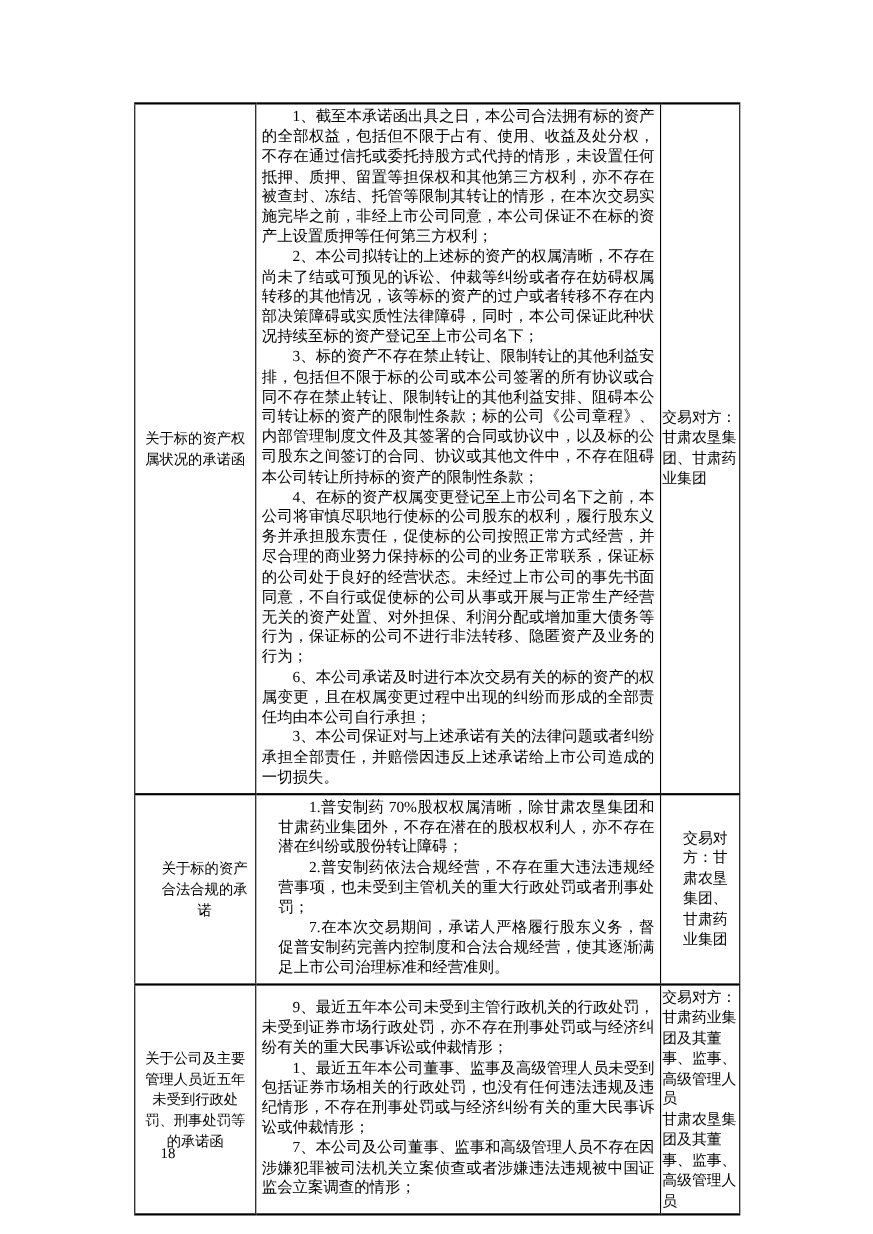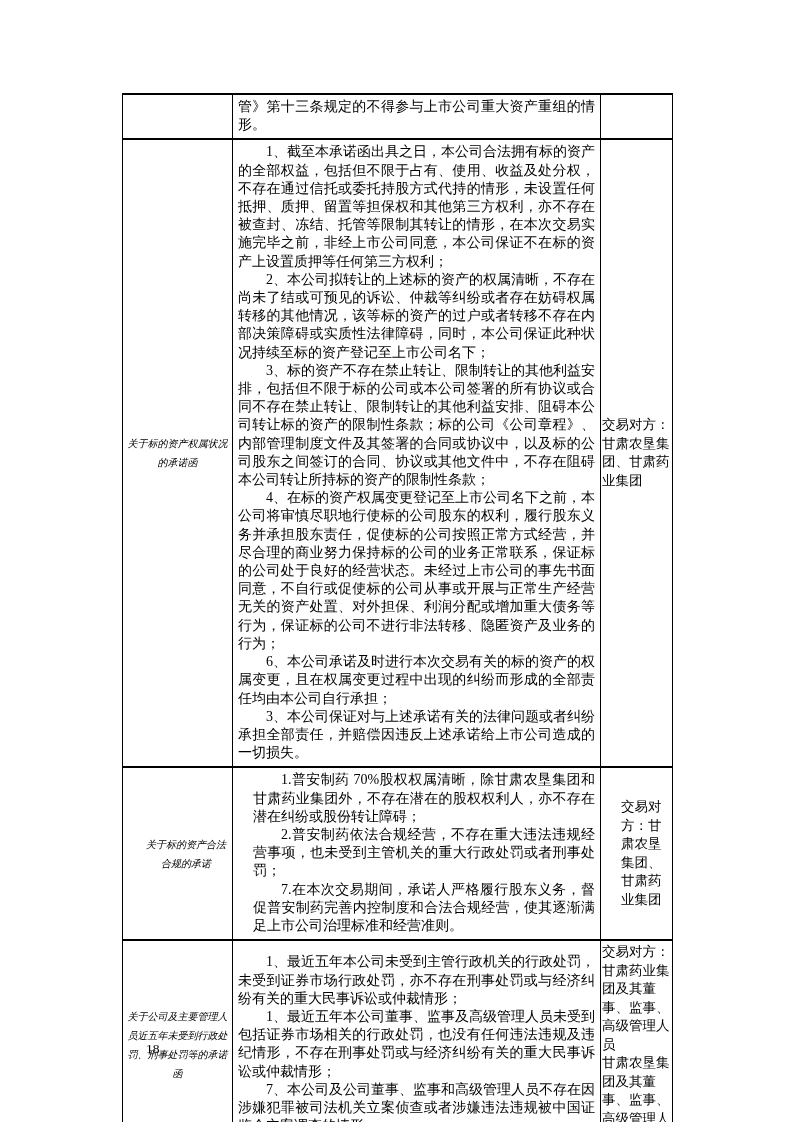--- a/index.html
+++ b/index.html
@@ -29,24 +29,23 @@
     border-right-width: 1px;
     vertical-align: middle;
     overflow: hidden;
   }
   col.c-title  { width: 110px; }
   col.c-body   { width: 368px; }
   col.c-party  { width: 72px;  }
 
   .title-cell {
     text-align: center;
-    font-size: 10px;
+    font-size: 13px;
     line-height: 19px;
     padding: 2px 3px;
-    font-style: italic;
   }
   .content-cell {
     font-size: 14px;
     line-height: 18.2px;
     padding: 3px 5px 4px 5px;
     text-align: justify;
     vertical-align: middle;
   }
   .content-cell p {
     text-indent: 2em;
@@ -80,27 +79,20 @@
 </head>
 <body>
 
 <table class="doc-table">
   <colgroup>
     <col class="c-title">
     <col class="c-body">
     <col class="c-party">
   </colgroup>
   <tbody>
-    <tr class="r1">
-      <td class="title-cell"></td>
-      <td class="content-cell no-indent">
-          <p>管》第十三条规定的不得参与上市公司重大资产重组的情形。</p>
-        </td>
-      <td class="party-cell"></td>
-    </tr>
     <tr class="r2">
       <td class="title-cell">关于标的资产权属状况的承诺函</td>
       <td class="content-cell">
           <p>1、截至本承诺函出具之日，本公司合法拥有标的资产的全部权益，包括但不限于占有、使用、收益及处分权，不存在通过信托或委托持股方式代持的情形，未设置任何抵押、质押、留置等担保权和其他第三方权利，亦不存在被查封、冻结、托管等限制其转让的情形，在本次交易实施完毕之前，非经上市公司同意，本公司保证不在标的资产上设置质押等任何第三方权利；</p>
           <p>2、本公司拟转让的上述标的资产的权属清晰，不存在尚未了结或可预见的诉讼、仲裁等纠纷或者存在妨碍权属转移的其他情况，该等标的资产的过户或者转移不存在内部决策障碍或实质性法律障碍，同时，本公司保证此种状况持续至标的资产登记至上市公司名下；</p>
           <p>3、标的资产不存在禁止转让、限制转让的其他利益安排，包括但不限于标的公司或本公司签署的所有协议或合同不存在禁止转让、限制转让的其他利益安排、阻碍本公司转让标的资产的限制性条款；标的公司《公司章程》、内部管理制度文件及其签署的合同或协议中，以及标的公司股东之间签订的合同、协议或其他文件中，不存在阻碍本公司转让所持标的资产的限制性条款；</p>
           <p>4、在标的资产权属变更登记至上市公司名下之前，本公司将审慎尽职地行使标的公司股东的权利，履行股东义务并承担股东责任，促使标的公司按照正常方式经营，并尽合理的商业努力保持标的公司的业务正常联系，保证标的公司处于良好的经营状态。未经过上市公司的事先书面同意，不自行或促使标的公司从事或开展与正常生产经营无关的资产处置、对外担保、利润分配或增加重大债务等行为，保证标的公司不进行非法转移、隐匿资产及业务的行为；</p>
           <p>6、本公司承诺及时进行本次交易有关的标的资产的权属变更，且在权属变更过程中出现的纠纷而形成的全部责任均由本公司自行承担；</p>
           <p>3、本公司保证对与上述承诺有关的法律问题或者纠纷承担全部责任，并赔偿因违反上述承诺给上市公司造成的一切损失。</p>
         </td>
@@ -111,21 +103,21 @@
       <td class="content-cell">
           <p>1.普安制药 70%股权权属清晰，除甘肃农垦集团和甘肃药业集团外，不存在潜在的股权权利人，亦不存在潜在纠纷或股份转让障碍；</p>
           <p>2.普安制药依法合规经营，不存在重大违法违规经营事项，也未受到主管机关的重大行政处罚或者刑事处罚；</p>
           <p>7.在本次交易期间，承诺人严格履行股东义务，督促普安制药完善内控制度和合法合规经营，使其逐渐满足上市公司治理标准和经营准则。</p>
         </td>
       <td class="party-cell">交易对方：甘肃农垦集团、甘肃药业集团</td>
     </tr>
     <tr class="r4">
       <td class="title-cell">关于公司及主要管理人员近五年未受到行政处罚、刑事处罚等的承诺函</td>
       <td class="content-cell">
-          <p>1、最近五年本公司未受到主管行政机关的行政处罚，未受到证券市场行政处罚，亦不存在刑事处罚或与经济纠纷有关的重大民事诉讼或仲裁情形；</p>
+          <p>9、最近五年本公司未受到主管行政机关的行政处罚，未受到证券市场行政处罚，亦不存在刑事处罚或与经济纠纷有关的重大民事诉讼或仲裁情形；</p>
           <p>1、最近五年本公司董事、监事及高级管理人员未受到包括证券市场相关的行政处罚，也没有任何违法违规及违纪情形，不存在刑事处罚或与经济纠纷有关的重大民事诉讼或仲裁情形；</p>
           <p>7、本公司及公司董事、监事和高级管理人员不存在因涉嫌犯罪被司法机关立案侦查或者涉嫌违法违规被中国证监会立案调查的情形；</p>
         </td>
       <td class="party-cell">交易对方：
 甘肃药业集团及其董事、监事、高级管理人员
 甘肃农垦集团及其董事、监事、高级管理人员</td>
     </tr>
 
   </tbody>
 </table>

